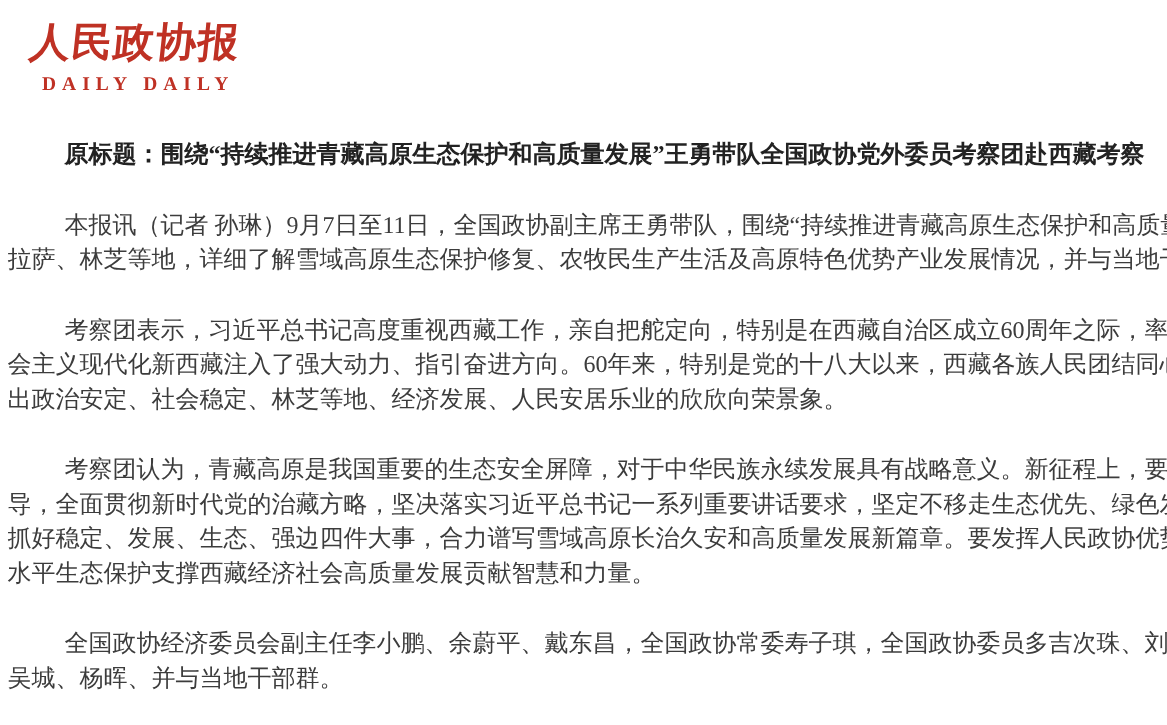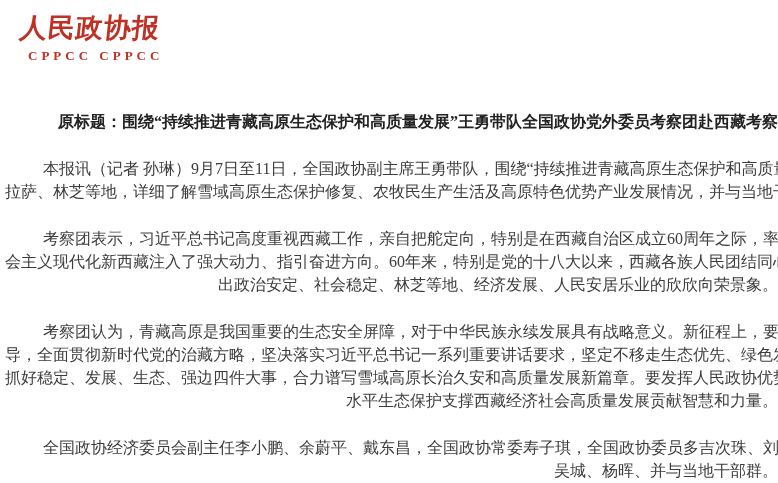--- a/index.html
+++ b/index.html
@@ -26,21 +26,21 @@
   .logo-sub {
     margin-top: 2px;
     margin-left: 8px;
     font-size: 13px;
     font-weight: 700;
     letter-spacing: 4px;
     font-family: "Liberation Serif", "DejaVu Serif", serif;
   }
 
   
-  .article { margin-top: 46px; padding-left: 5px; text-align: right; }
+  .article { margin-top: 28px; padding-left: 5px; }
   .article-title {
     font-weight: 700;
     color: #222222;
     font-size: 16px;
     line-height: 23px;
     text-indent: 38px;
     white-space: nowrap;
     overflow: hidden;
   }
   .paragraph { margin-top: 24px; font-size: 16px; line-height: 23px; }
@@ -48,21 +48,21 @@
   .line { white-space: nowrap; overflow: hidden; height: 23px; }
   .line.first { text-indent: 38px; }
 </style>
 </head>
 <body>
 
 <div class="page">
 
   <div class="masthead" style="color: rgb(191, 49, 36);">
     <div class="logo-main">人民政协报</div>
-    <div class="logo-sub">CPPCC CPPCC</div>
+    <div class="logo-sub">DAILY DAILY</div>
   </div>
 
   <div class="article">
 
     <div class="article-title">原标题：围绕“持续推进青藏高原生态保护和高质量发展”王勇带队全国政协党外委员考察团赴西藏考察</div>
 
     <div class="paragraph">
       <div class="line first">本报讯（记者 孙琳）9月7日至11日，全国政协副主席王勇带队，围绕“持续推进青藏高原生态保护和高质量发展</div>
       <div class="line">拉萨、林芝等地，详细了解雪域高原生态保护修复、农牧民生产生活及高原特色优势产业发展情况，并与当地干部群</div>
     </div>

